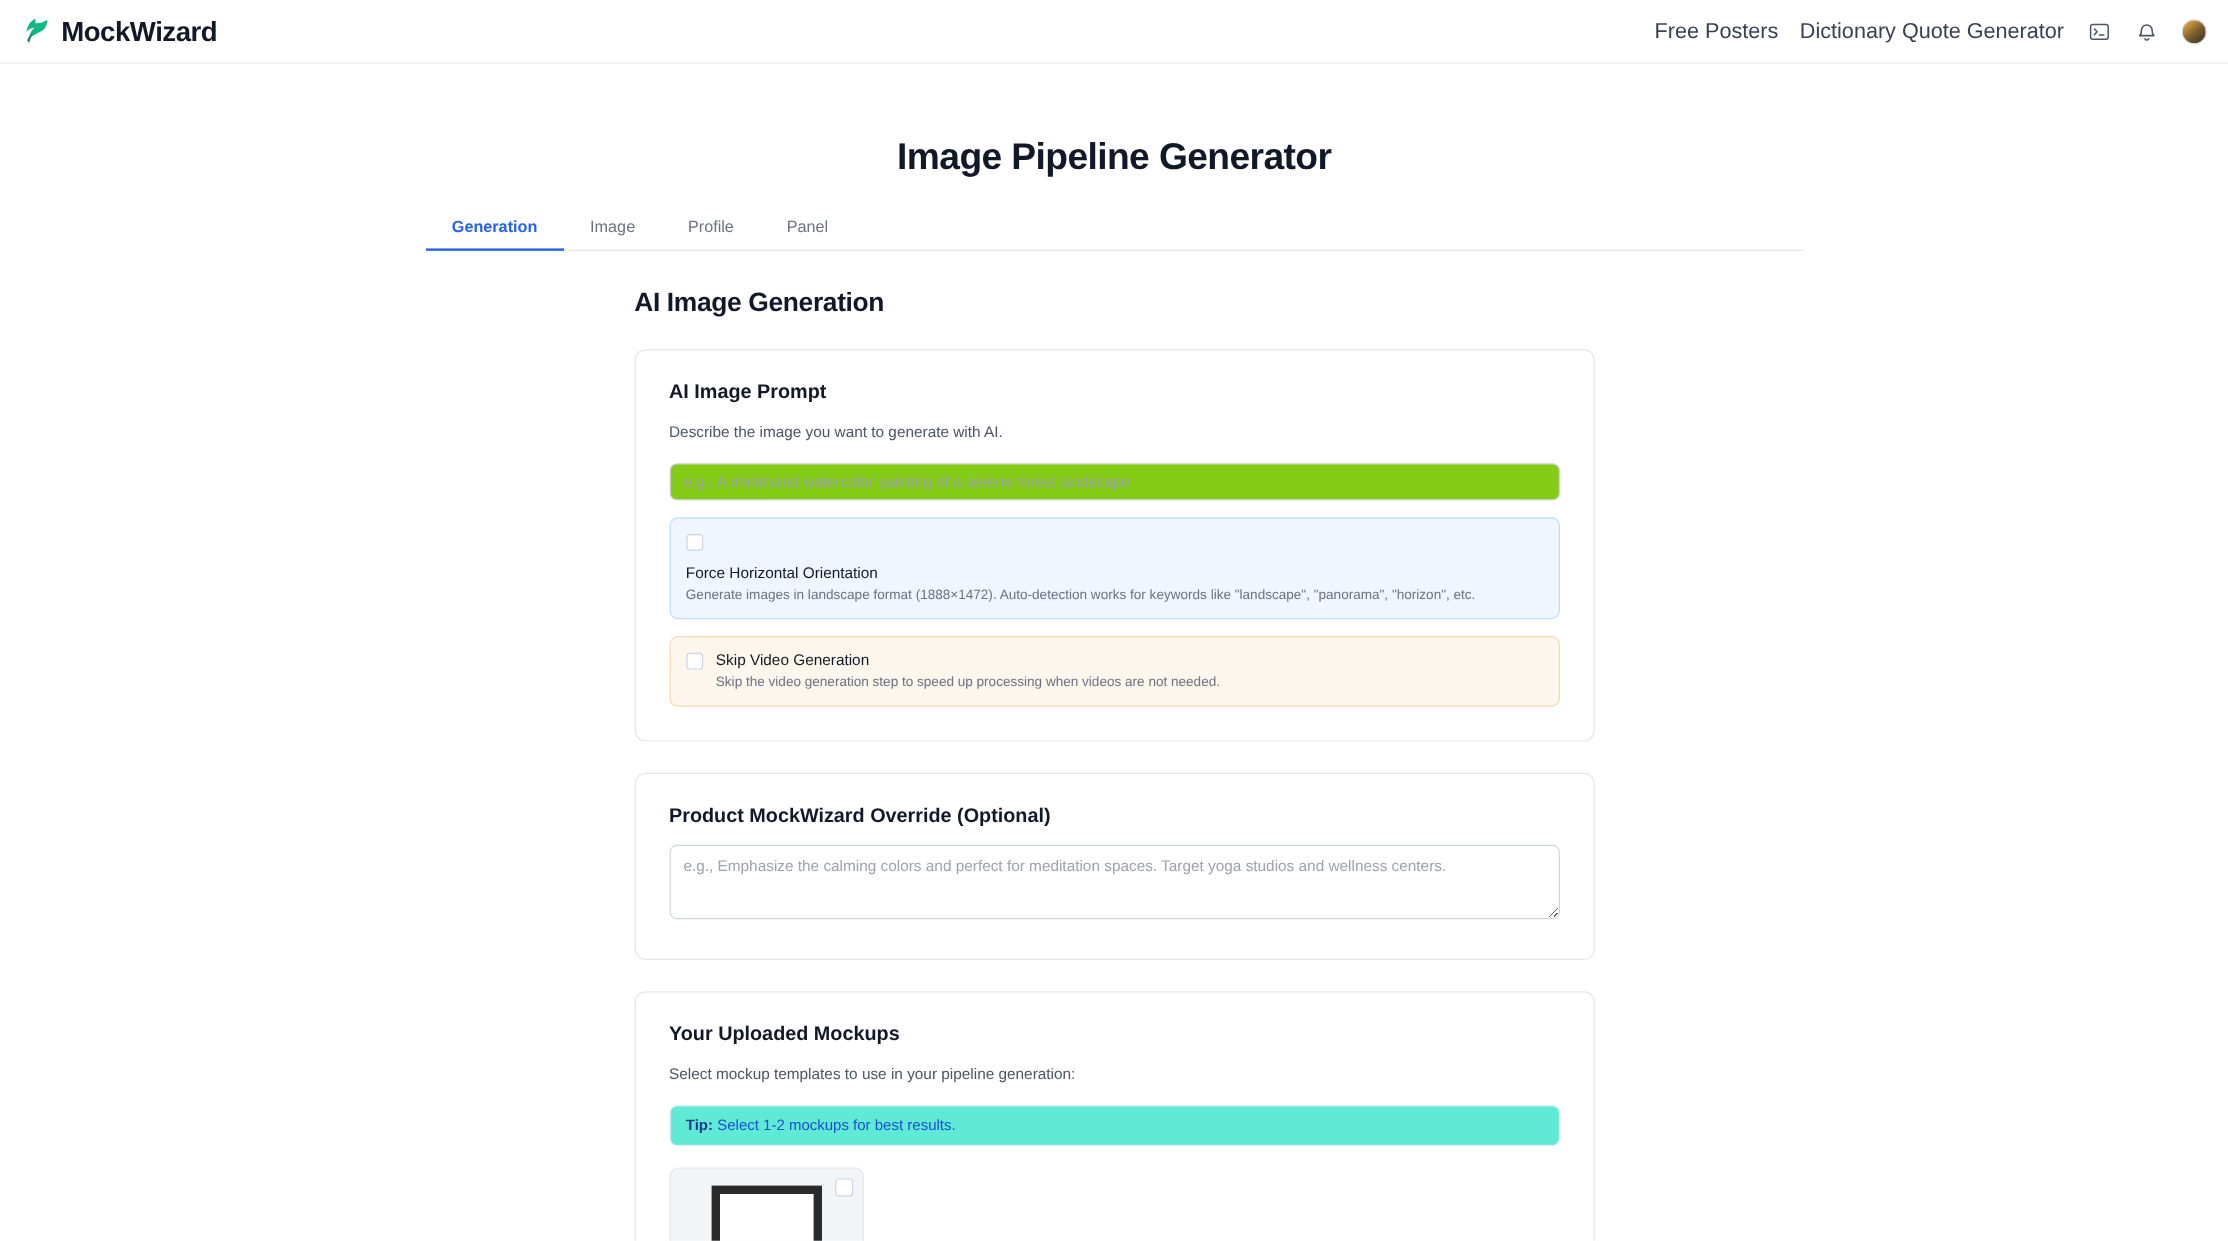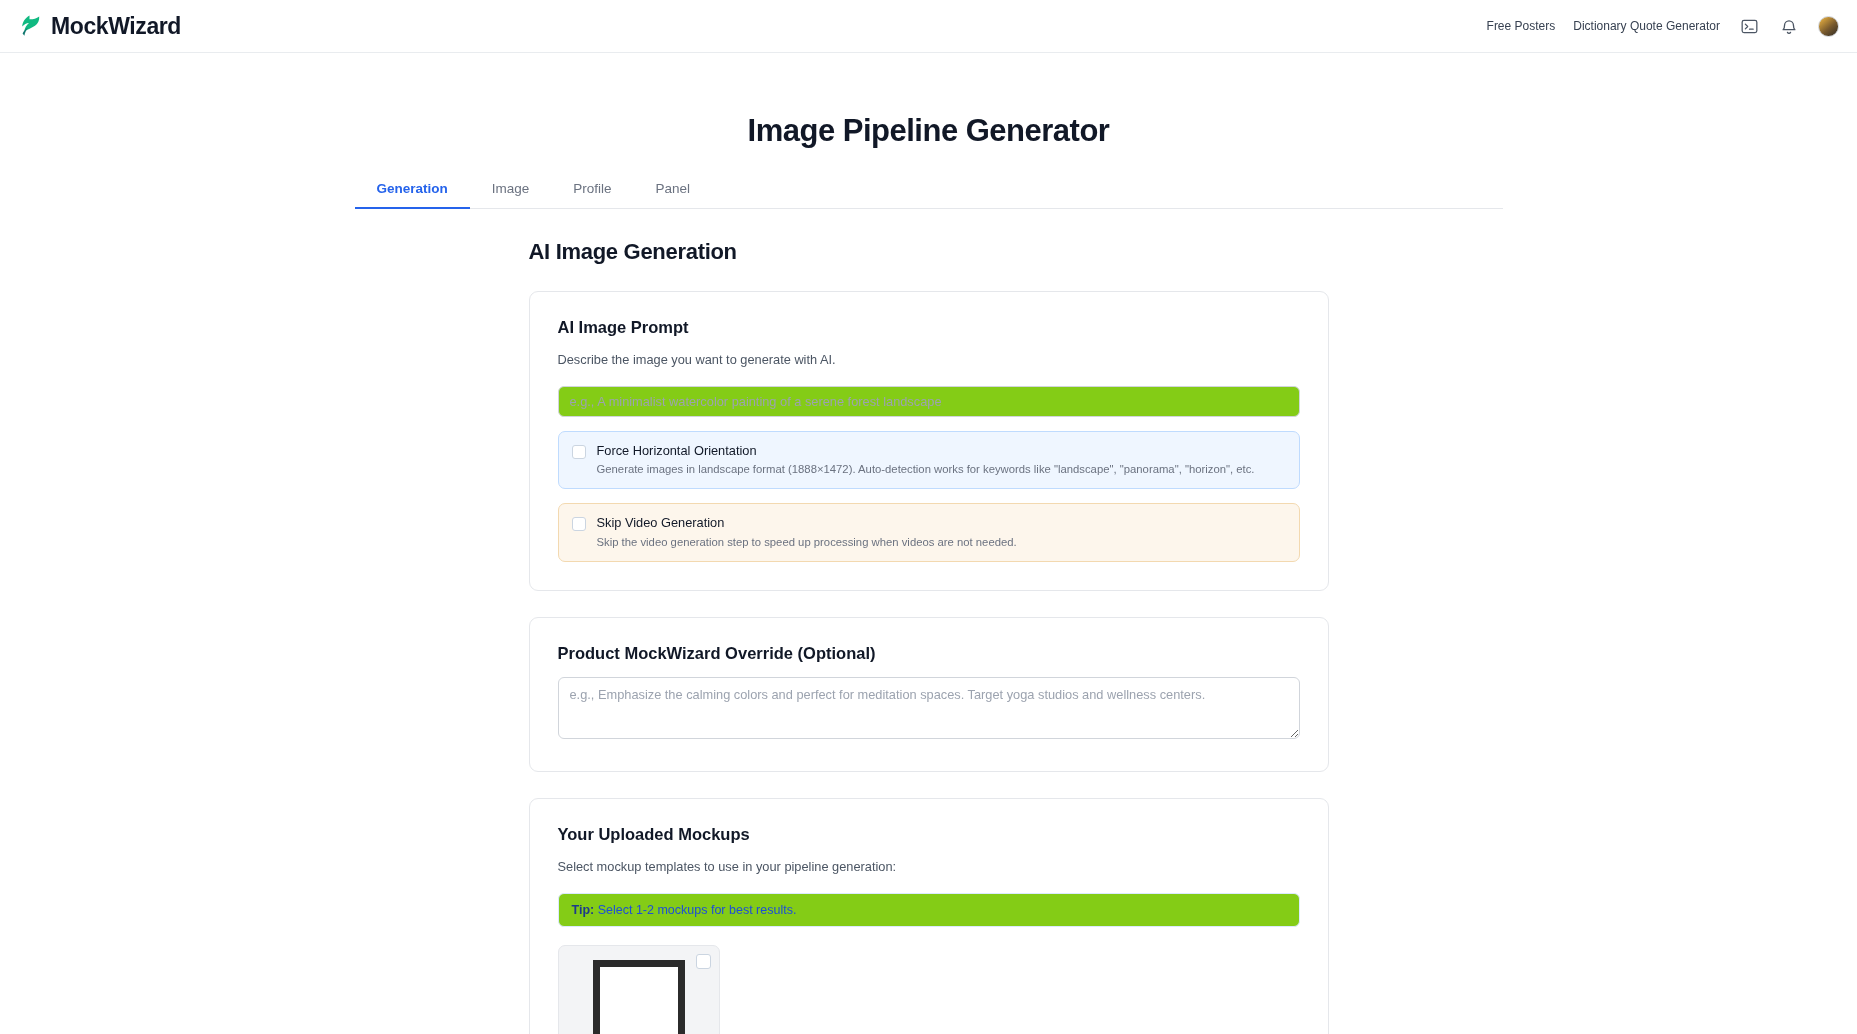--- a/index.html
+++ b/index.html
@@ -41,21 +41,21 @@
     letter-spacing: -0.4px;
     color: #111827;
   }
   .nav-right {
     margin-left: auto;
     display: flex;
     align-items: center;
     gap: 18px;
   }
   .nav-link {
-    font-size: 12px;
+    font-size: 18px;
     color: #374151;
     text-decoration: none;
     white-space: nowrap;
   }
   .icon-btn {
     width: 22px;
     height: 20px;
     display: flex;
     align-items: center;
     justify-content: center;
@@ -178,20 +178,21 @@
     display: flex;
     gap: 11px;
     align-items: flex-start;
     border-radius: 7px;
     padding: 11px 13px;
     margin-top: 14px;
   }
   .option-row.blue {
     background: #eff6ff;
     border: 1px solid #bfdbfe;
+    flex-direction: column;
   }
   .option-row.amber {
     background: #fdf6ec;
     border: 1px solid #f3d9b0;
   }
   .cb {
     width: 14px;
     height: 14px;
     border-radius: 3px;
     border: 1px solid #cbd5e1;
@@ -208,21 +209,21 @@
   }
   .opt-help {
     font-size: 11.3px;
     color: #6b7280;
     margin: 0;
     line-height: 1.35;
   }
 
   
   .tip {
-    background: #84cc16;
+    background: #5eead4;
     border: 1px solid #dbeafe;
     border-radius: 6px;
     padding: 9px 13px;
     font-size: 12.5px;
     color: #1d4ed8;
     margin-top: 14px;
   }
   .tip b { color: #1e3a8a; }
 
   

